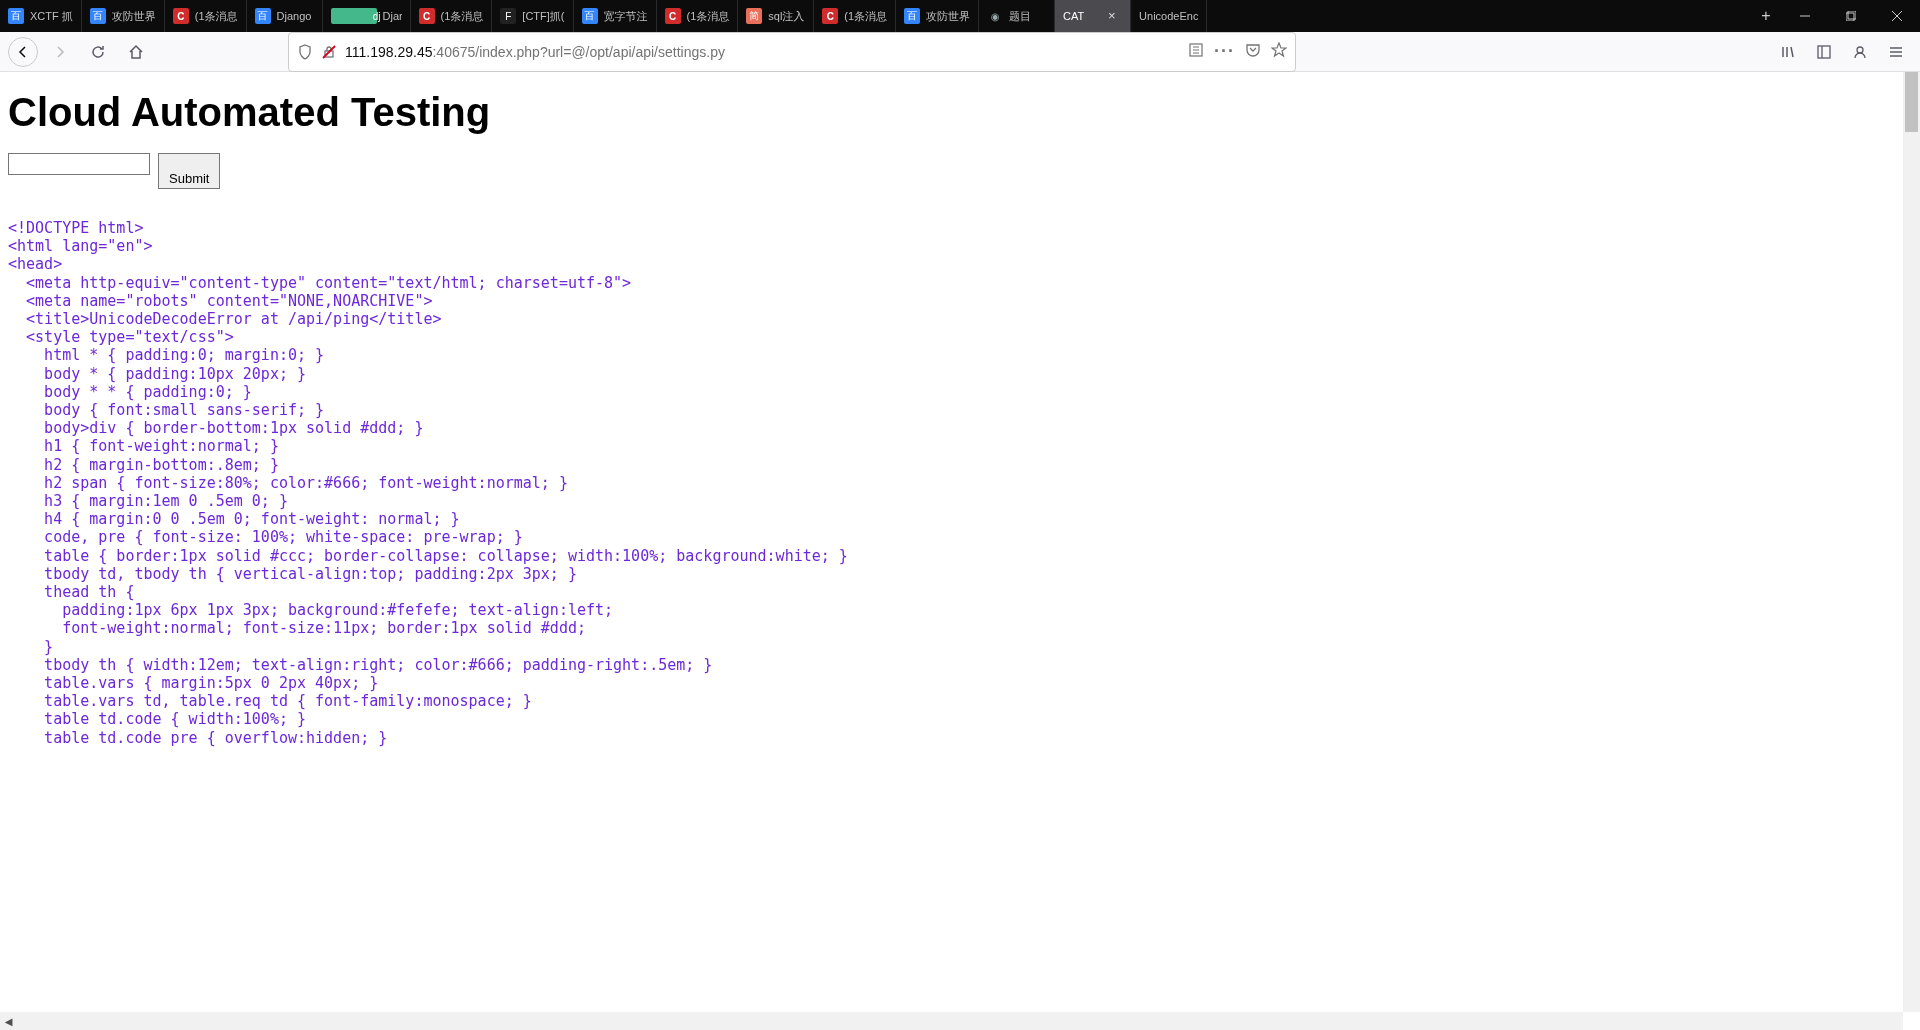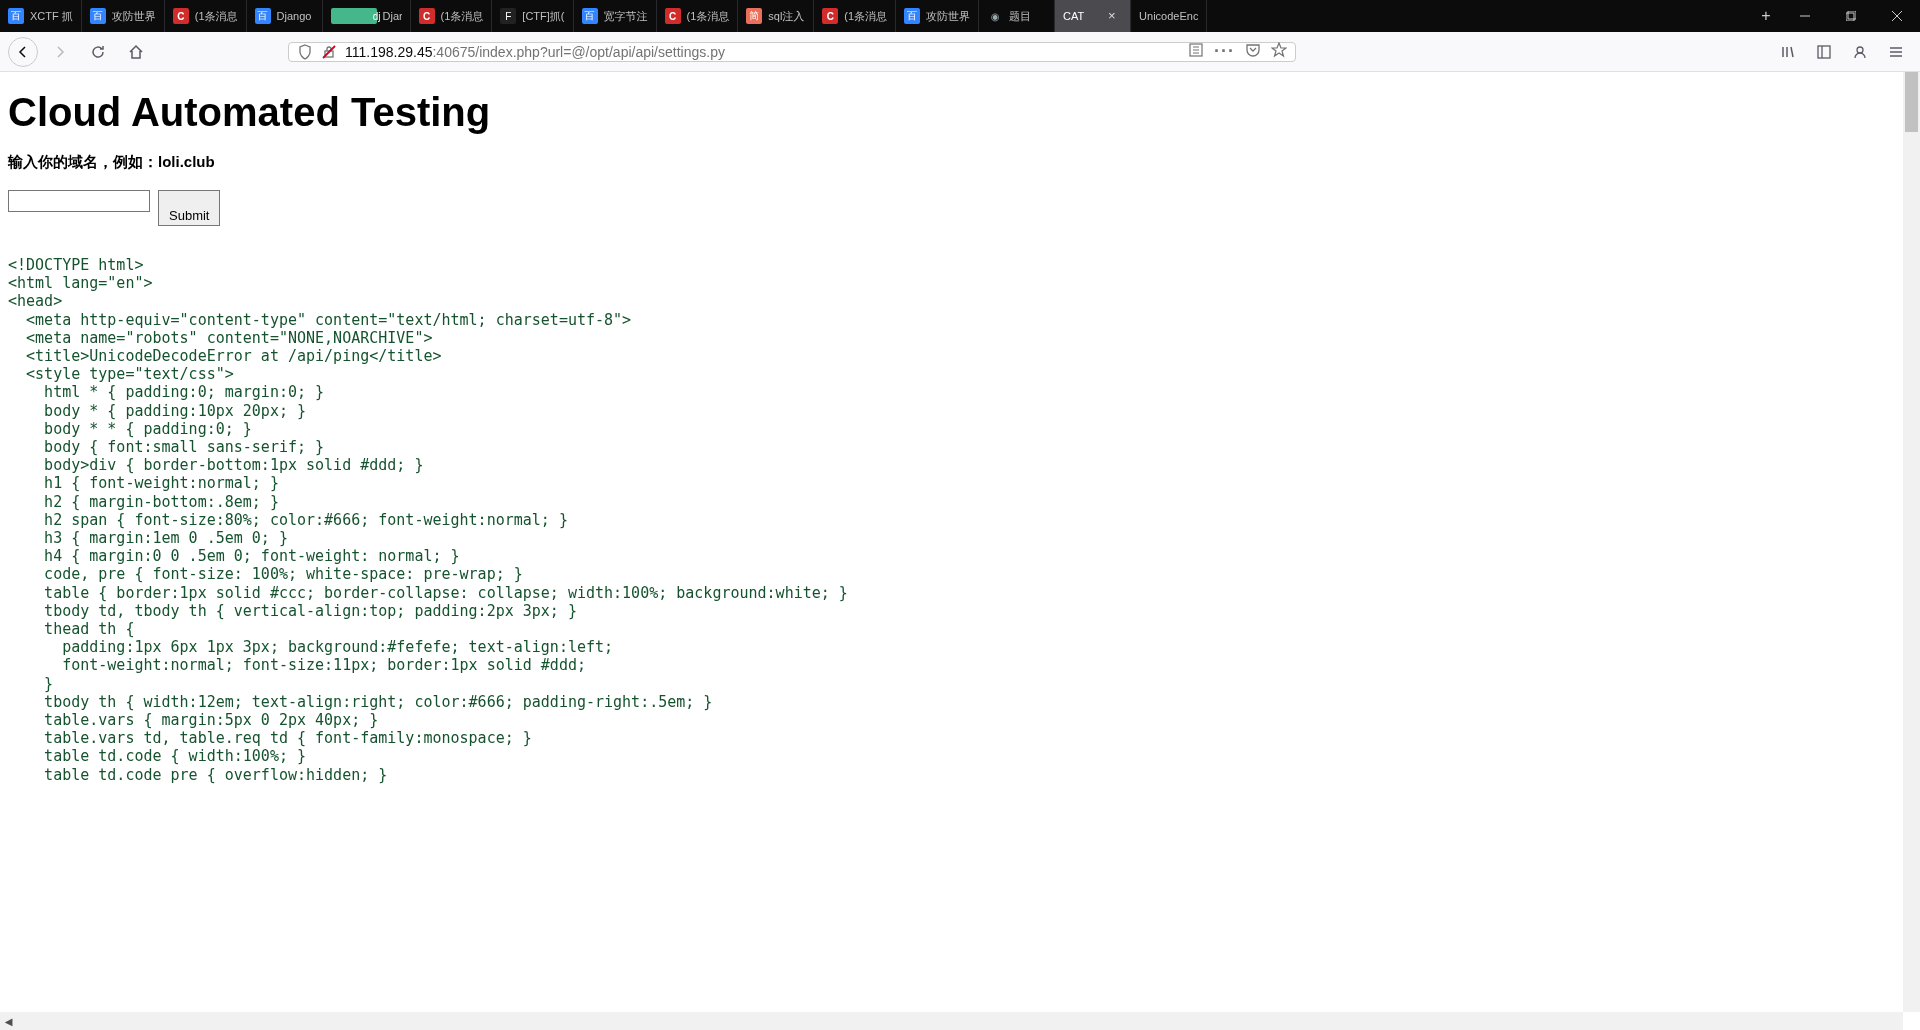--- a/index.html
+++ b/index.html
@@ -16,35 +16,35 @@
 .newtab { width: 32px; display: flex; align-items: center; justify-content: center; color: #ccc; font-size: 16px; cursor: pointer; }
 .winctrls { display: flex; }
 .winbtn { width: 46px; display: flex; align-items: center; justify-content: center; color: #ccc; cursor: pointer; }
 .winbtn svg { width: 10px; height: 10px; }
 
 
 .navbar { height: 40px; background: #f9f9fb; border-bottom: 1px solid #e0e0e2; display: flex; align-items: center; padding: 0 8px; gap: 6px; }
 .navbtn { width: 32px; height: 32px; display: flex; align-items: center; justify-content: center; border-radius: 4px; cursor: pointer; color: #5b5b66; }
 .navbtn.disabled { opacity: 0.4; }
 .navbtn svg { width: 16px; height: 16px; }
-.urlbar { flex: 0 0 1008px; height: 20px; background: #fff; border: 1px solid #ccc; border-radius: 4px; display: flex; align-items: center; padding: 0 8px; gap: 8px; font-size: 14px; margin-left: 130px; }
+.urlbar { flex: 0 0 1008px; height: 40px; background: #fff; border: 1px solid #ccc; border-radius: 4px; display: flex; align-items: center; padding: 0 8px; gap: 8px; font-size: 14px; margin-left: 130px; }
 .urlbar .shield, .urlbar .lock { width: 16px; height: 16px; display: flex; align-items: center; justify-content: center; }
 .urlbar .url { flex: 1; color: #0c0c0d; white-space: nowrap; overflow: hidden; }
 .urlbar .url .dim { color: #737373; }
 .urlbar .endicons { display: flex; gap: 10px; align-items: center; }
 .rightbtns { display: flex; gap: 4px; margin-left: auto; }
 
 
 .content { padding: 8px; height: calc(100vh - 72px - 18px); overflow: hidden; position: relative; }
 .content h1 { font-size: 40px; font-weight: 900; margin: 10px 0 18px 0; font-family: Arial, sans-serif; }
 .content p.prompt { font-size: 15px; font-weight: 600; margin-bottom: 18px; }
 .formrow { display: flex; gap: 8px; margin-bottom: 30px; }
 .formrow input[type=text] { width: 142px; height: 22px; border: 1px solid #767676; padding: 1px 2px; }
 .formrow input[type=submit] { height: 22px; padding: 17px 10px; border: 1px solid #767676; background: #efefef; font-size: 13px; cursor: pointer; }
-.codeblock { font-family: "SimSun", "宋体", monospace; font-size: 15px; line-height: 18.2px; white-space: pre; color: #14532d; margin-top: 28px; }
+.codeblock { font-family: "SimSun", "宋体", monospace; font-size: 15px; line-height: 18.2px; white-space: pre; color: #6d28d9; margin-top: 28px; }
 
 .vscroll { position: absolute; right: 0; top: 72px; width: 17px; bottom: 18px; background: #f1f1f1; }
 .vscroll .thumb { position: absolute; left: 2px; right: 2px; top: 0; height: 60px; background: #c1c1c1; border-radius: 0; }
 .hscroll { position: absolute; left: 0; right: 17px; bottom: 0; height: 18px; background: #f1f1f1; display: flex; align-items: center; }
 .hscroll .arrow { width: 17px; height: 17px; display: flex; align-items: center; justify-content: center; color: #505050; font-size: 10px; }
 
 
 .fv-baidu { background: #3385ff; color: #fff; }
 .fv-djangogreen2 { background: #44b78b; color: #fff; border-radius: 50%; padding-left: 46px; }
 .fv-jianshu { background: #ea6f5a; color: #fff; font-size: 9px; }
@@ -218,21 +218,20 @@
           <line x1="2" y1="4" x2="14" y2="4" stroke="currentColor" stroke-width="1.5"></line>
           <line x1="2" y1="8" x2="14" y2="8" stroke="currentColor" stroke-width="1.5"></line>
           <line x1="2" y1="12" x2="14" y2="12" stroke="currentColor" stroke-width="1.5"></line>
         </svg>
       </div>
   </div>
 </div>
 
 <div class="content">
   <h1>Cloud Automated Testing</h1>
-  <p class="prompt">输入你的域名，例如：loli.club</p>
   <div class="formrow">
     <input type="text" style="">
     <input type="submit" value="Submit" style="">
   </div>
   <div class="codeblock">&lt;!DOCTYPE html&gt;
 &lt;html lang="en"&gt;
 &lt;head&gt;
   &lt;meta http-equiv="content-type" content="text/html; charset=utf-8"&gt;
   &lt;meta name="robots" content="NONE,NOARCHIVE"&gt;
   &lt;title&gt;UnicodeDecodeError at /api/ping&lt;/title&gt;

